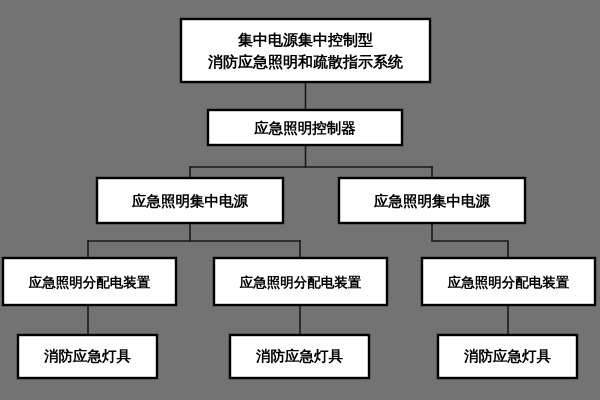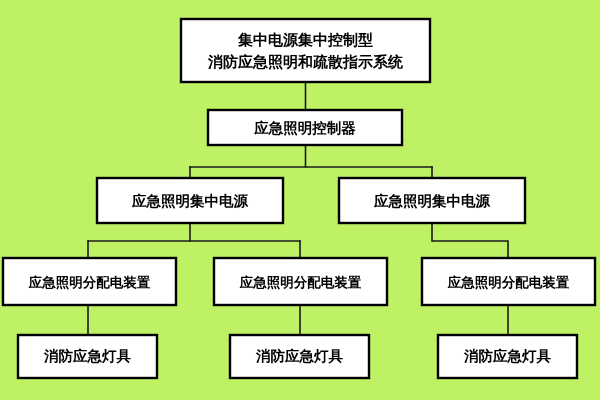--- a/index.html
+++ b/index.html
@@ -10,21 +10,21 @@
   body {
     width: 600px;
     height: 400px;
     overflow: hidden;
     font-family: "DejaVu Sans", "Liberation Sans", sans-serif;
   }
   #diagram-root {
     position: relative;
     width: 600px;
     height: 400px;
-    background: #bef264;
+    background: #737373;
   }
   svg#flow-svg {
     position: absolute;
     left: 0;
     top: 0;
     width: 600px;
     height: 400px;
     display: block;
   }
   .node-box {

